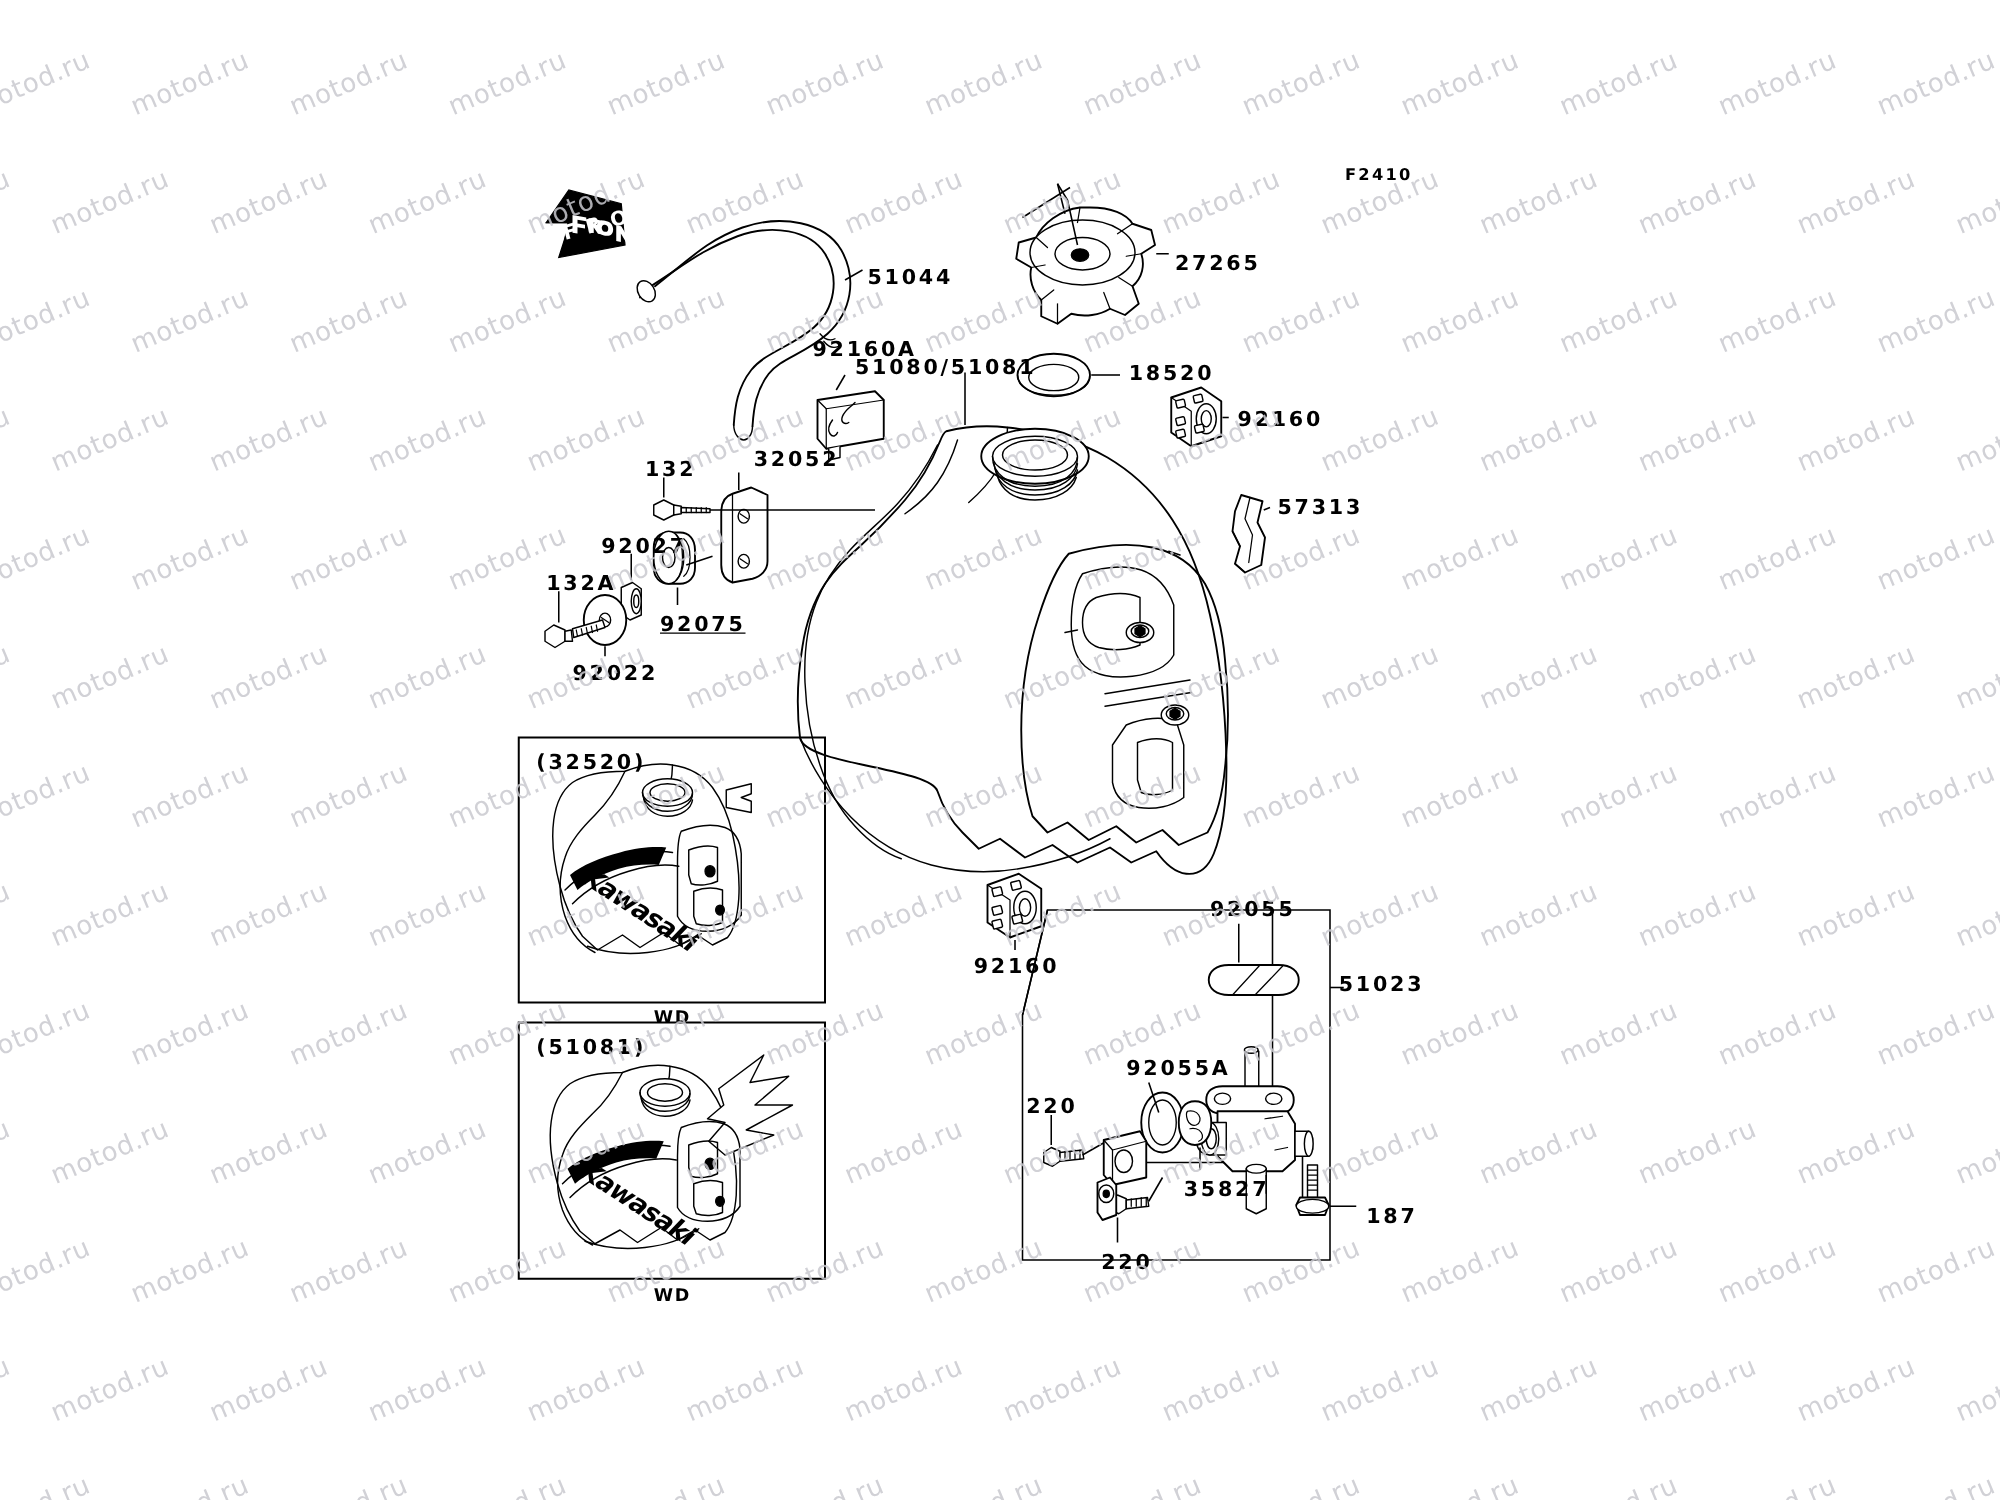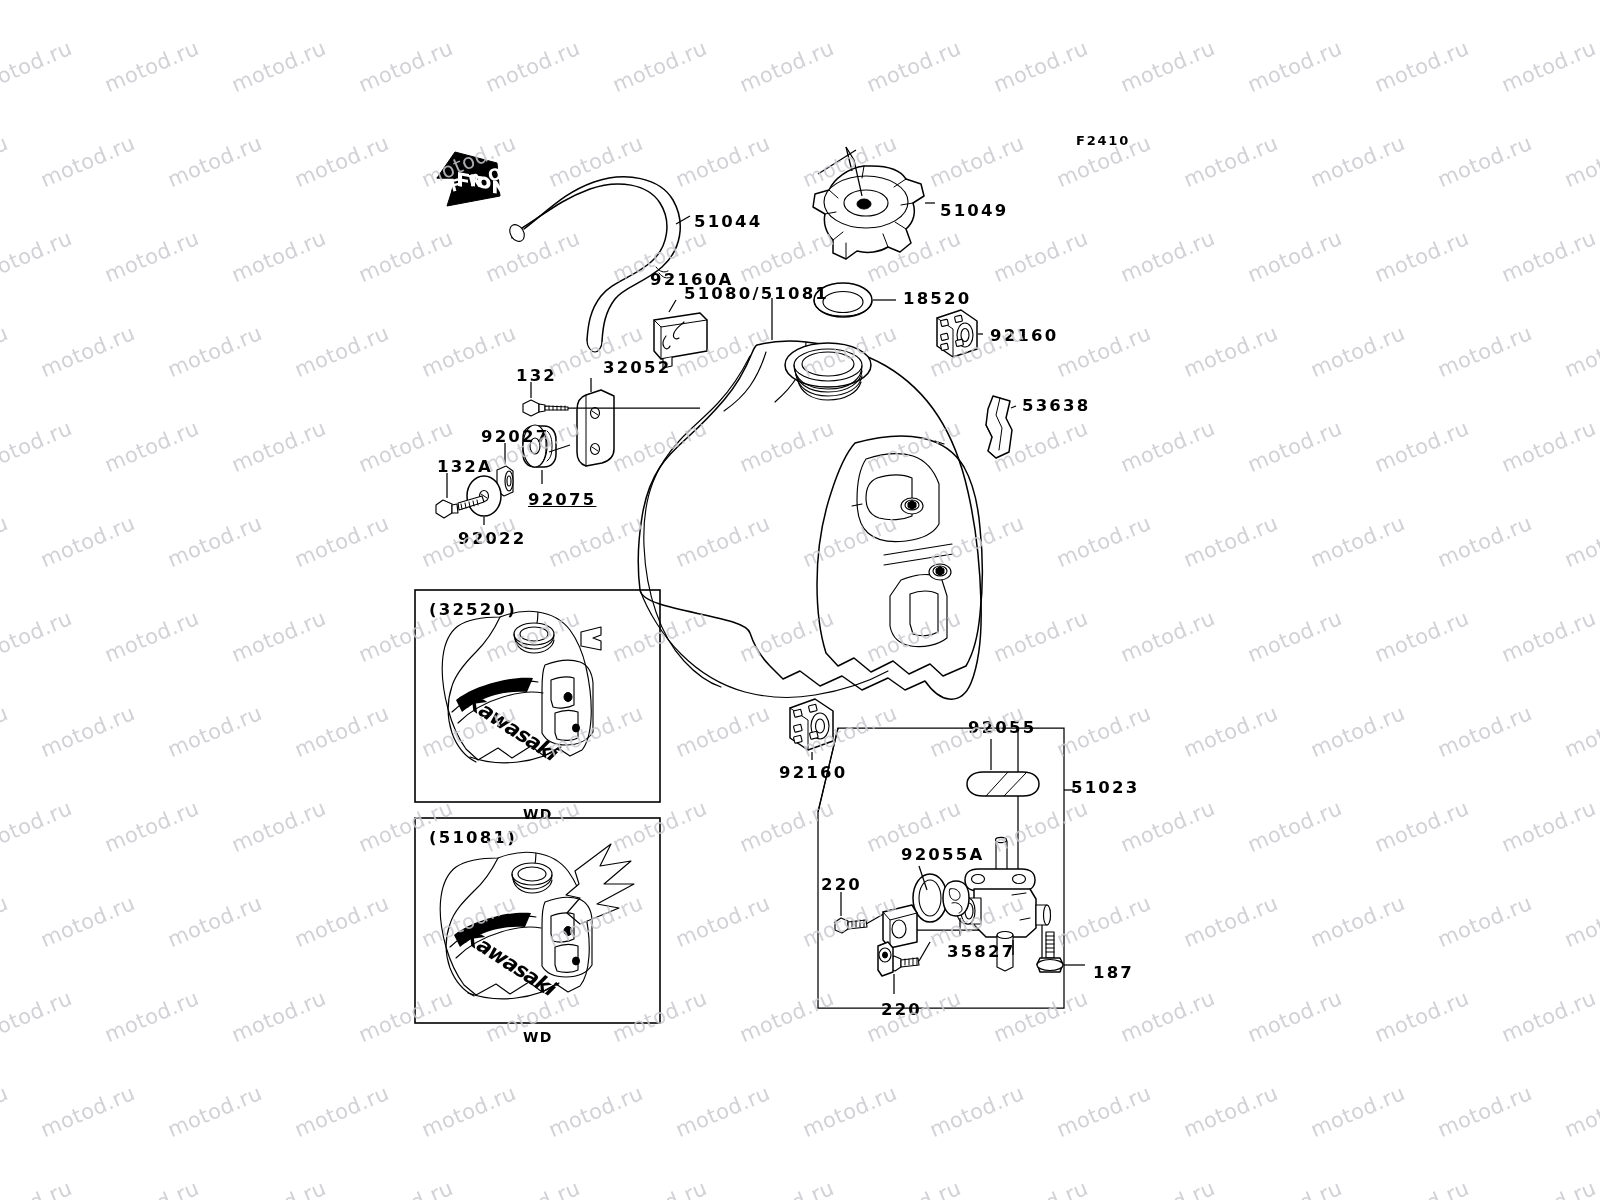--- a/index.html
+++ b/index.html
@@ -483,24 +483,24 @@
     <g transform="rotate(33 498 955)">
       <text x="460" y="962" fill="#000" font-family="DejaVu Sans, sans-serif" font-weight="bold" font-style="italic" font-size="21" letter-spacing="-1">Kawasaki</text>
     </g>
     <path class="ln2" d="M468,993 C482,998 499,1000 516,998 C534,996 549,990 559,983"></path>
   </g>
 </svg>
 
 <div class="code" style="left:1076px;top:133px;">F2410</div>
 
 <div class="lbl" style="left:694px;top:212px;">51044</div>
-<div class="lbl" style="left:940px;top:201px;">51049</div>
+<div class="lbl" style="left:940px;top:201px;">27265</div>
 <div class="lbl" style="left:903px;top:289px;">18520</div>
 <div class="lbl" style="left:990px;top:326px;">92160</div>
-<div class="lbl" style="left:1022px;top:396px;">53638</div>
+<div class="lbl" style="left:1022px;top:396px;">57313</div>
 <div class="lbl" style="left:650px;top:270px;">92160A</div>
 <div class="lbl" style="left:684px;top:284px;">51080/51081</div>
 <div class="lbl" style="left:516px;top:366px;">132</div>
 <div class="lbl" style="left:568px;top:358px;margin-left:35px;">32052</div>
 <div class="lbl" style="left:481px;top:427px;">92027</div>
 <div class="lbl" style="left:437px;top:457px;">132A</div>
 <div class="lbl" style="left:458px;top:529px;">92022</div>
 <div class="lbl" style="left:528px;top:490px;text-decoration:underline;">92075</div>
 <div class="lbl" style="left:779px;top:763px;">92160</div>
 <div class="lbl" style="left:968px;top:718px;">92055</div>

